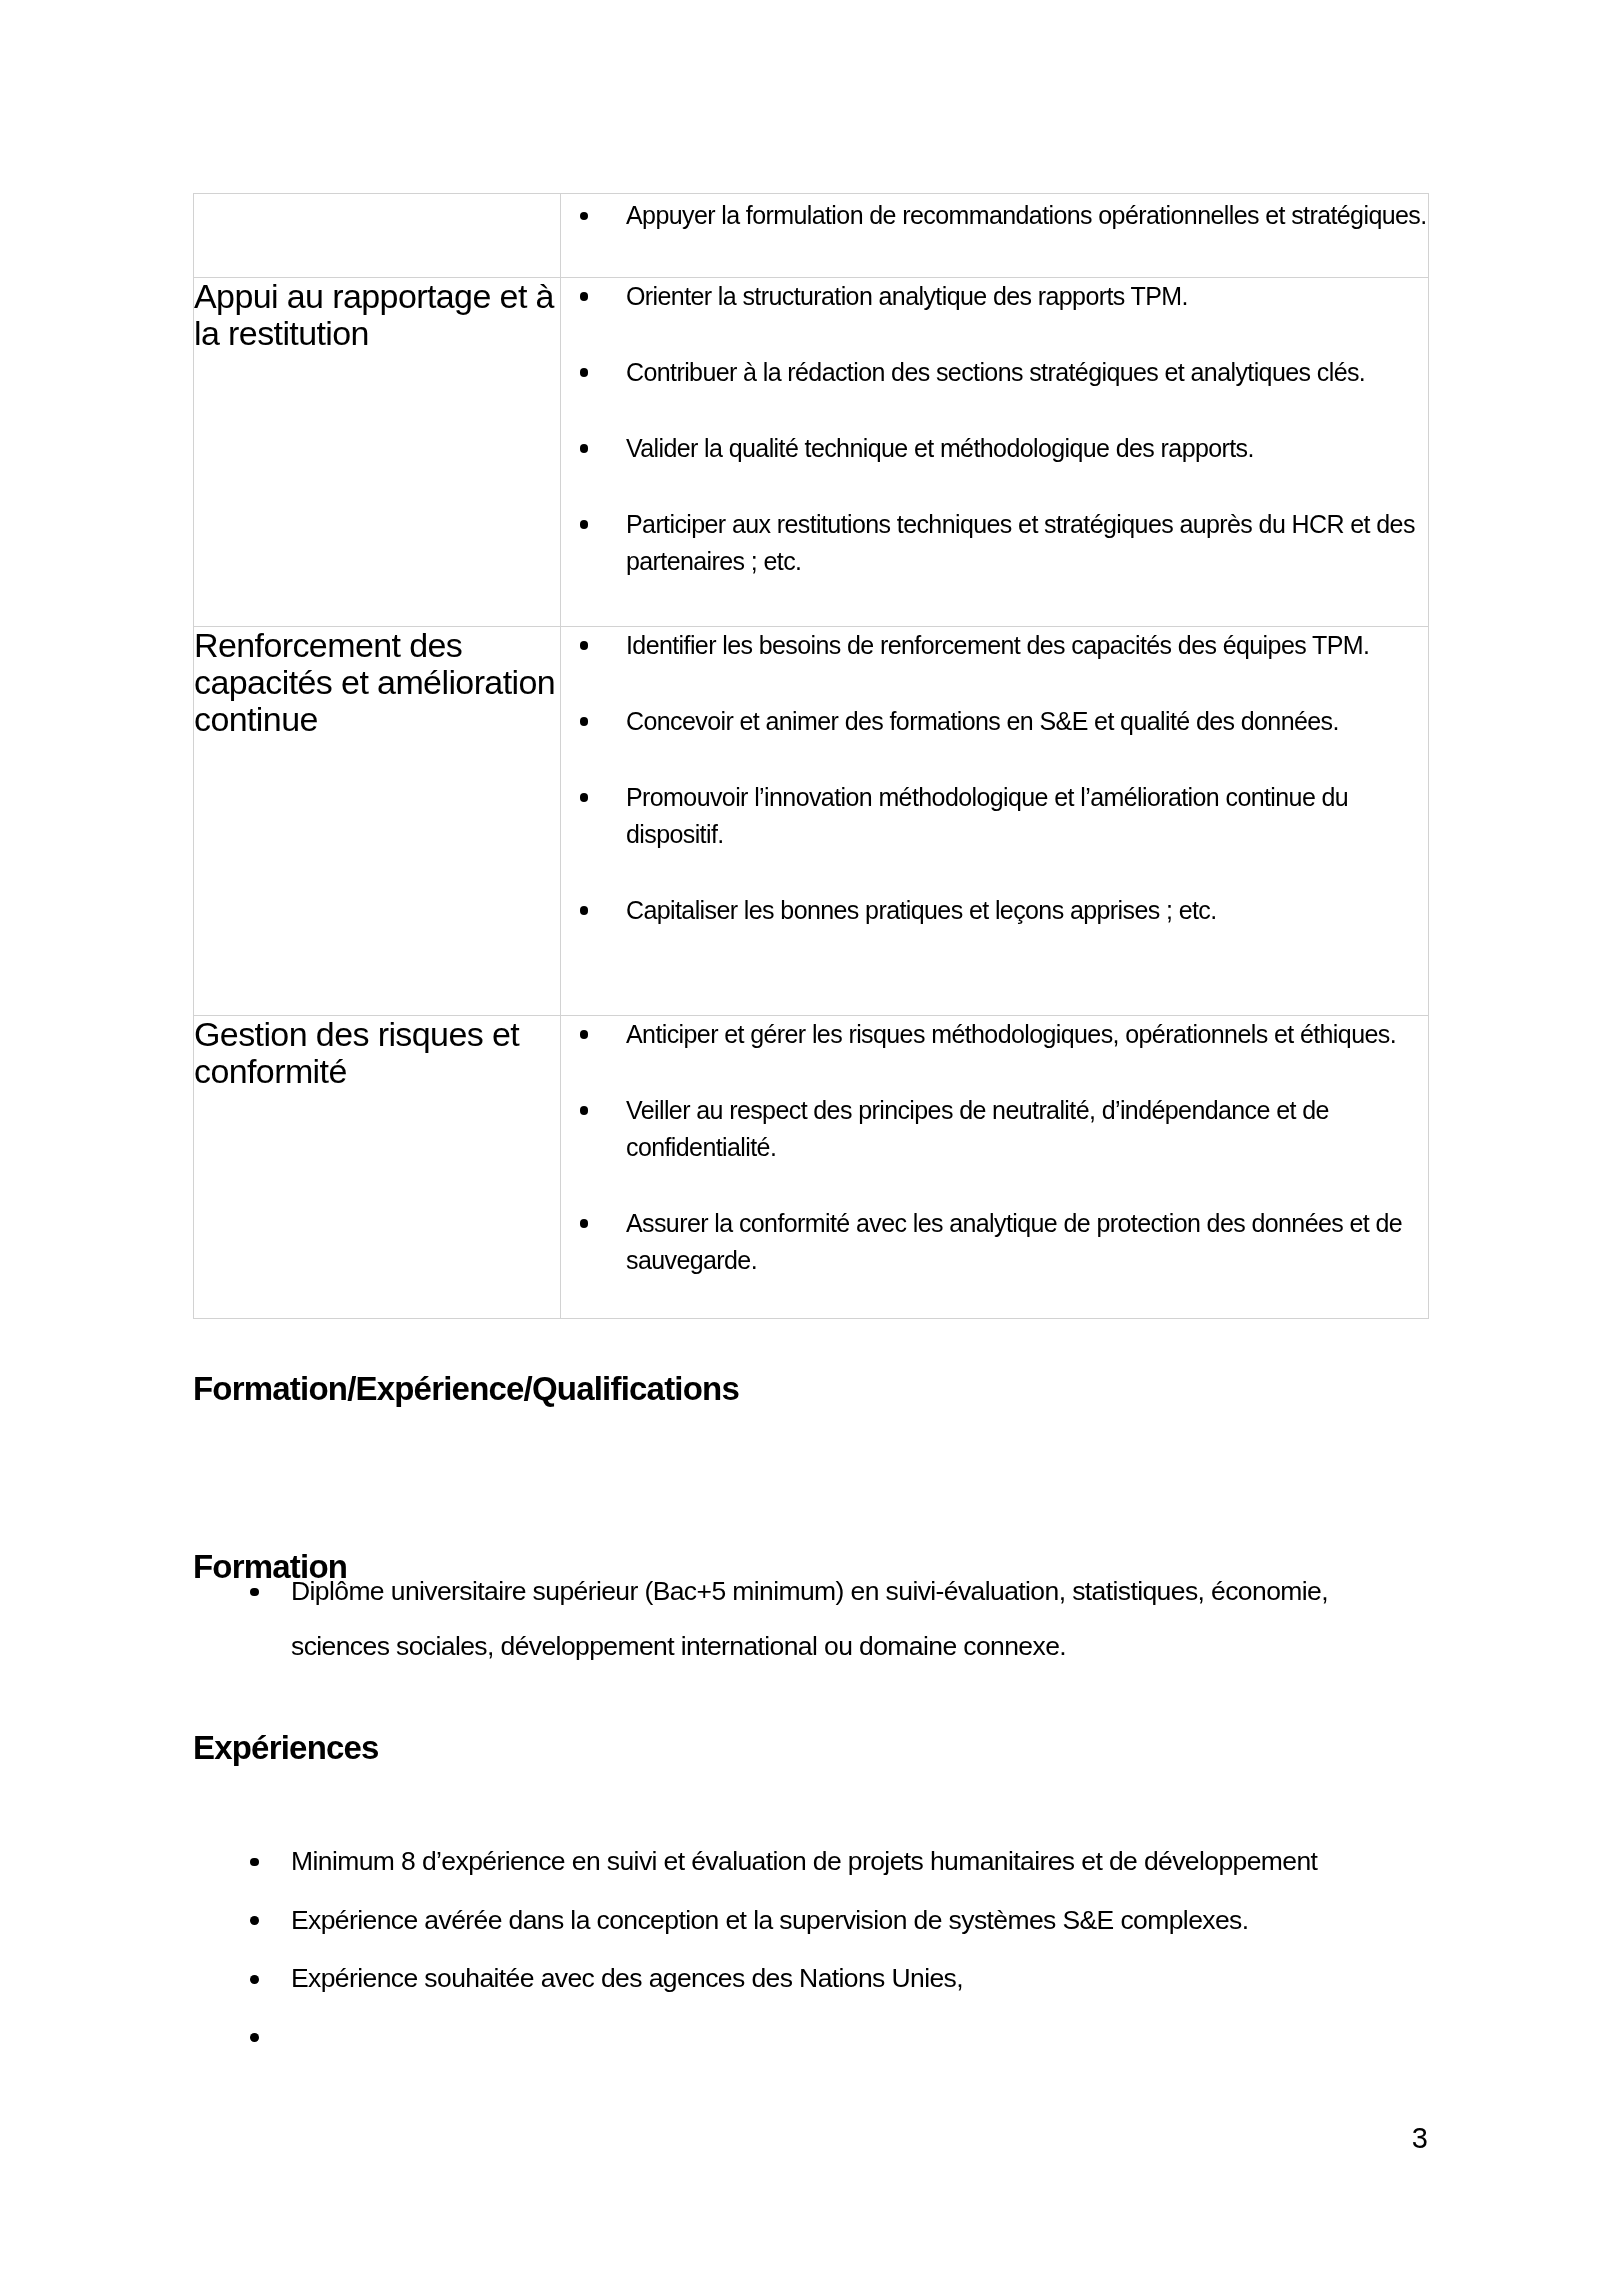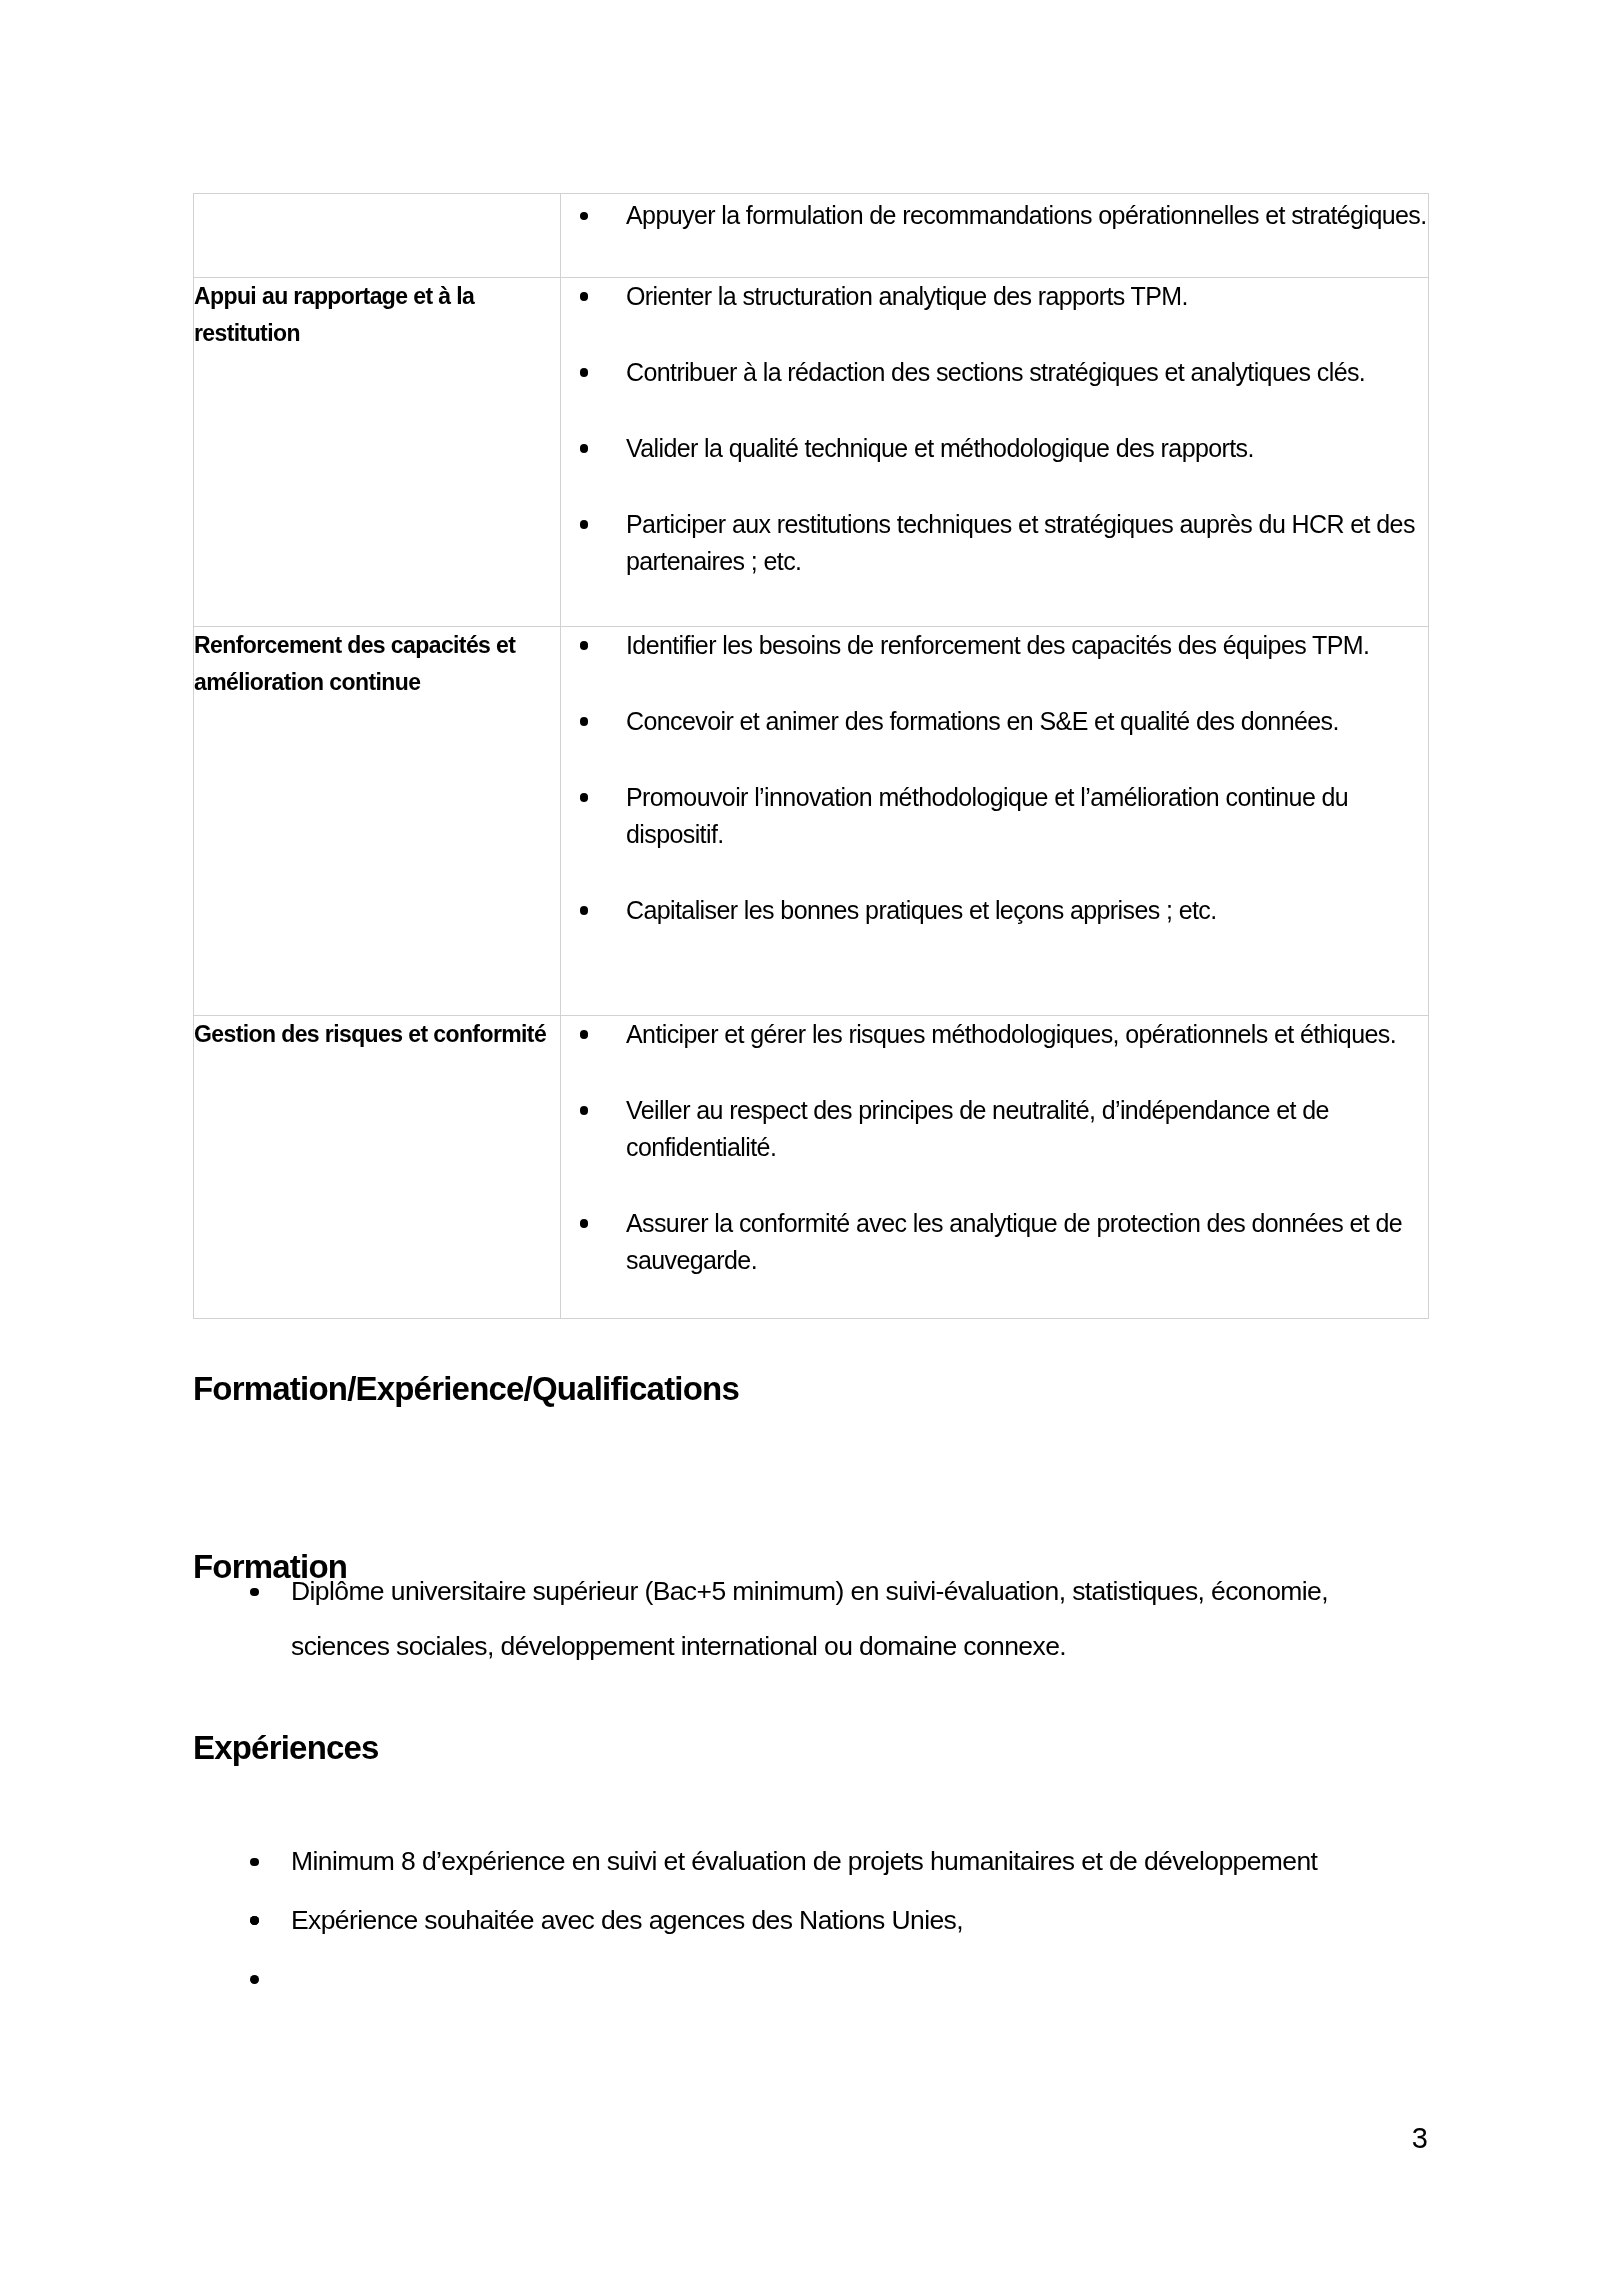--- a/index.html
+++ b/index.html
@@ -13,21 +13,21 @@
   .resp-table {
     position: absolute; left: 193px; top: 193px; width: 1235px;
     border-collapse: collapse; table-layout: fixed;
   }
   .resp-table td {
     border: 1.5px solid #d2d2d2; vertical-align: top; padding: 0;
   }
   .resp-table col.c1 { width: 367px; }
   .resp-table col.c2 { width: 868px; }
   .cell-label {
-    font-weight: bold; font-size: 23px; line-height: 37px;
+    font-weight: normal; font-size: 34px; line-height: 37px;
     padding: 0 9.8px 0 14.7px; letter-spacing: -0.6px;
   }
   .cell-items { padding: 0 9.8px 0 0; }
   .bl { list-style: none; margin: 0; padding: 0; }
   .bl li {
     position: relative; padding-left: 65px; font-size: 25px; line-height: 37px;
     letter-spacing: -0.6px;
   }
   .bl li + li { margin-top: 39px; }
   .bl li .dot {
@@ -123,20 +123,20 @@
   <h2 class="h h-main">Formation/Expérience/Qualifications</h2>
 
   <h3 class="h h-form">Formation</h3>
   <ul class="list list-form">
     <li><span class="dot"></span><span>Diplôme universitaire supérieur (Bac+5 minimum) en suivi-évaluation, statistiques, économie, sciences sociales, développement international ou domaine connexe.</span></li>
   </ul>
 
   <h3 class="h h-exp">Expériences</h3>
   <ul class="list list-exp">
     <li><span class="dot"></span><span>Minimum 8 d’expérience en suivi et évaluation de projets humanitaires et de développement</span></li>
-    <li><span class="dot"></span></li>
+    <li><span class="dot"></span><span>Expérience avérée dans la conception et la supervision de systèmes S&amp;E complexes.</span></li>
     <li><span class="dot"></span><span>Expérience souhaitée avec des agences des Nations Unies,</span></li>
     <li><span class="dot"></span></li>
   </ul>
 
   <div class="page-number">3</div>
 </div>
 
 
 </body></html>

